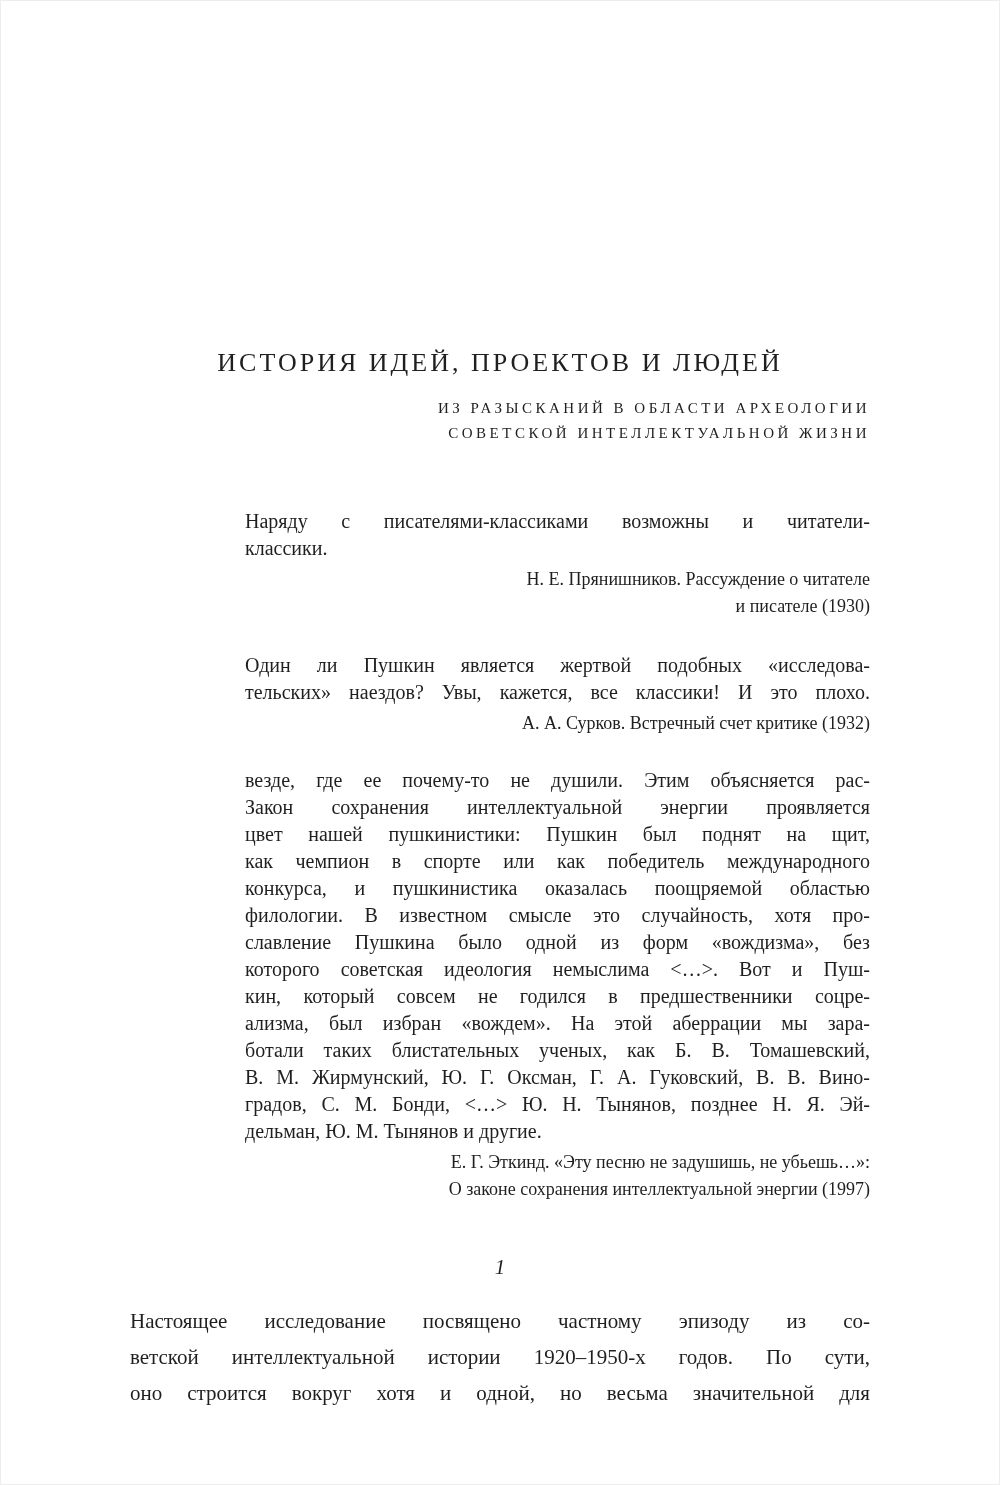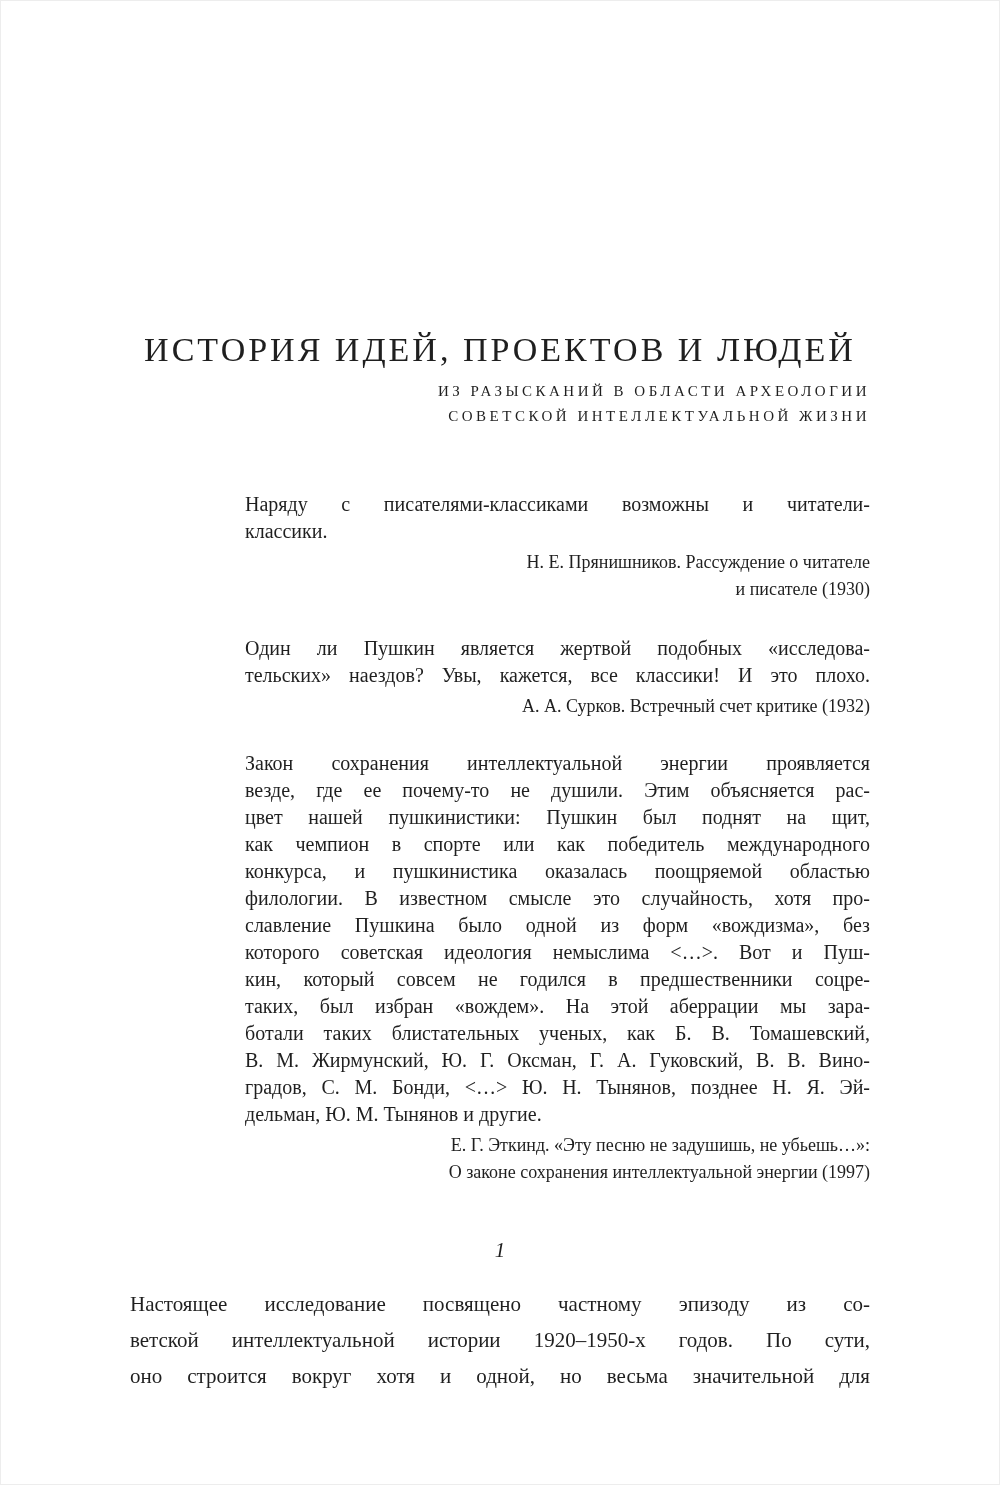--- a/index.html
+++ b/index.html
@@ -18,22 +18,22 @@
     overflow: hidden;
   }
   .content {
     position: absolute;
     left: 130px;
     top: 0;
     width: 740px;
     padding-top: 330px;
   }
   .chapter-title {
-    margin: 4px;
-    font-size: 34px;
+    margin: 17px;
+    font-size: 26px;
     font-weight: 400;
     letter-spacing: 3px;
     text-align: center;
     line-height: 32px;
   }
   .chapter-subtitle {
     margin-top: 13px;
     font-size: 15px;
     letter-spacing: 3.5px;
     text-align: right;
@@ -106,30 +106,30 @@
           <div class="line">Один ли Пушкин является жертвой подобных «исследова-</div>
           <div class="line">тельских» наездов? Увы, кажется, все классики! И это плохо.</div>
         </div>
       <div class="attribution">
           <div class="line">А. А. Сурков. Встречный счет критике (1932)</div>
         </div>
     </section>
 
     <section class="epigraph ep3">
       <div class="quote natural-last">
+          <div class="line">везде, где ее почему-то не душили. Этим объясняется рас-</div>
           <div class="line">Закон сохранения интеллектуальной энергии проявляется</div>
-          <div class="line">везде, где ее почему-то не душили. Этим объясняется рас-</div>
           <div class="line">цвет нашей пушкинистики: Пушкин был поднят на щит,</div>
           <div class="line">как чемпион в спорте или как победитель международного</div>
           <div class="line">конкурса, и пушкинистика оказалась поощряемой областью</div>
           <div class="line">филологии. В известном смысле это случайность, хотя про-</div>
           <div class="line">славление Пушкина было одной из форм «вождизма», без</div>
           <div class="line">которого советская идеология немыслима &lt;…&gt;. Вот и Пуш-</div>
           <div class="line">кин, который совсем не годился в предшественники соцре-</div>
-          <div class="line">таких, был избран «вождем». На этой аберрации мы зара-</div>
+          <div class="line">ализма, был избран «вождем». На этой аберрации мы зара-</div>
           <div class="line">ботали таких блистательных ученых, как Б. В. Томашевский,</div>
           <div class="line">В. М. Жирмунский, Ю. Г. Оксман, Г. А. Гуковский, В. В. Вино-</div>
           <div class="line">градов, С. М. Бонди, &lt;…&gt; Ю. Н. Тынянов, позднее Н. Я. Эй-</div>
           <div class="line">дельман, Ю. М. Тынянов и другие.</div>
         </div>
       <div class="attribution">
           <div class="line">Е. Г. Эткинд. «Эту песню не задушишь, не убьешь…»:</div>
           <div class="line">О законе сохранения интеллектуальной энергии (1997)</div>
         </div>
     </section>

